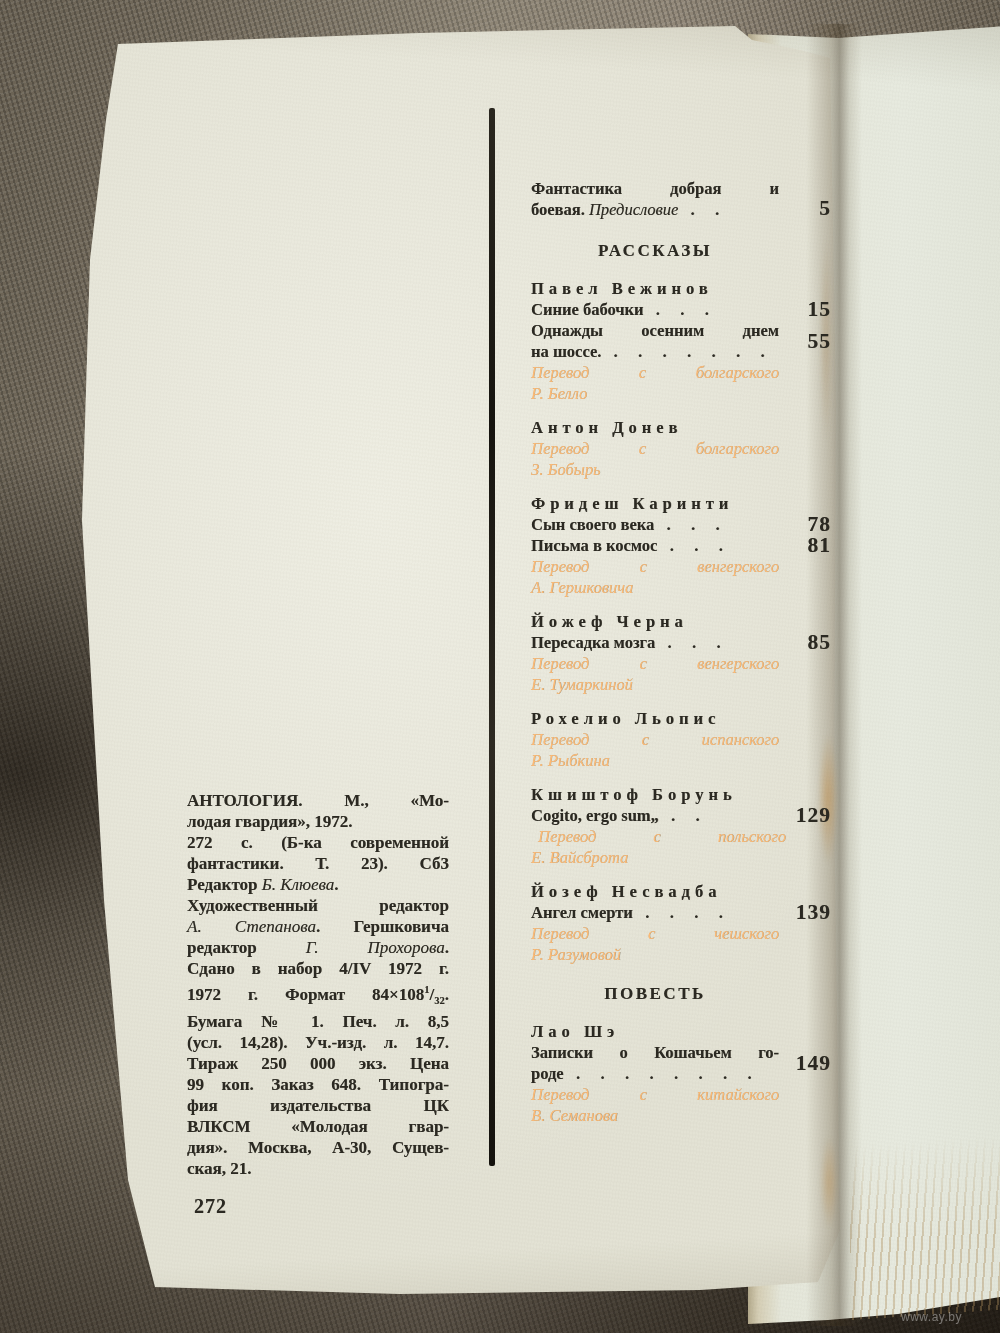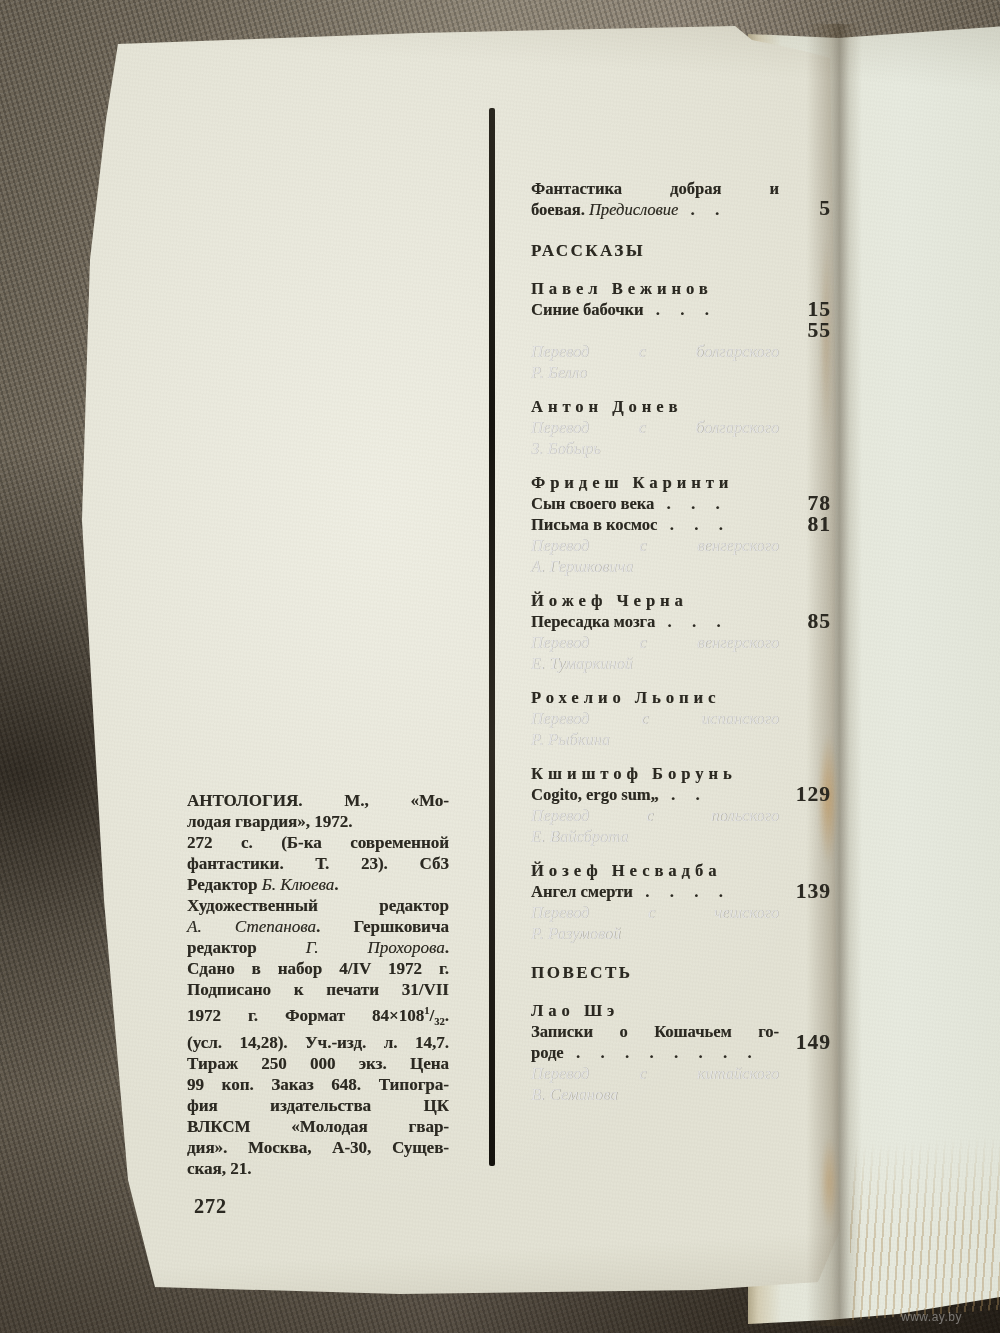--- a/index.html
+++ b/index.html
@@ -68,28 +68,28 @@
   .rule{position:absolute;left:489px;top:108px;width:6px;height:1058px;border-radius:2px;
     background:linear-gradient(180deg,#2a271f,#16140f 30%,#2e2a22 60%,#14120d);}
 
   .toc-title{position:absolute;left:532px;top:106px;
     font-weight:700;font-size:26px;line-height:32px;letter-spacing:8px;white-space:nowrap;}
 
   .toc{position:absolute;left:531px;top:178px;width:300px;
     font-weight:700;font-size:16.5px;line-height:21px;}
   .toc-block{margin-bottom:13px;}
   .toc-block.pref{margin-bottom:20px;}
-  .toc-heading{width:248px;letter-spacing:2.5px;font-size:17px;
+  .toc-heading{width:248px;text-align:center;letter-spacing:2.5px;font-size:17px;
     margin:18px 0 17px;}
   .toc-item{display:flex;align-items:flex-end;}
   .itlines{width:248px;}
   .tl{min-height:21px;}
   .just{text-align:justify;text-align-last:justify;}
   .toc-author{letter-spacing:5px;white-space:nowrap;}
-  .toc-transl{font-style:italic;font-weight:400;color:#e5e5e5;}
+  .toc-transl{font-style:italic;font-weight:400;color:#fdba74;}
   .pg{flex:1;text-align:right;font-size:21.5px;letter-spacing:1px;align-self:center;}
   .pg.vend{align-self:flex-end;line-height:24px;}
   .dots{letter-spacing:2px;}
   .it{font-style:italic;font-weight:400;}
 
   .imprint{position:absolute;left:187px;top:790px;width:262px;
     font-weight:700;font-size:17px;line-height:21px;}
   .im-line{min-height:21px;}
   .imprint sup,.imprint sub{font-size:.62em;}
 
@@ -132,20 +132,24 @@
       <div class="toc-heading">РАССКАЗЫ</div>
       <div class="toc-block">
         <div class="toc-author tl">Павел Вежинов</div>
         <div class="toc-item">
           <div class="itlines">
             <div class="tl"><span>Синие бабочки</span><span class="dots">&nbsp;&nbsp;.&nbsp;&nbsp;&nbsp;.&nbsp;&nbsp;&nbsp;.</span></div>
           </div>
           <div class="pg">15</div>
         </div>
         <div class="toc-item">
+          <div class="itlines">
+            <div class="tl just"><span>Однажды осенним днем</span></div>
+            <div class="tl"><span>на шоссе.</span><span class="dots">&nbsp;&nbsp;.&nbsp;&nbsp;&nbsp;.&nbsp;&nbsp;&nbsp;.&nbsp;&nbsp;&nbsp;.&nbsp;&nbsp;&nbsp;.&nbsp;&nbsp;&nbsp;.&nbsp;&nbsp;&nbsp;.</span></div>
+          </div>
           <div class="pg">55</div>
         </div>
         <div class="toc-transl">
           <div class="tl just" style="width: 248px;">Перевод с болгарского</div>
           <div class="tl" style="width: 248px;">Р. Белло</div>
         </div>
       </div>
       <div class="toc-block">
         <div class="toc-author tl">Антон Донев</div>
         <div class="toc-transl">
@@ -194,21 +198,21 @@
       </div>
       <div class="toc-block">
         <div class="toc-author tl">Кшиштоф Борунь</div>
         <div class="toc-item">
           <div class="itlines">
             <div class="tl"><span>Cogito, ergo sum„</span><span class="dots">&nbsp;&nbsp;.&nbsp;&nbsp;&nbsp;.</span></div>
           </div>
           <div class="pg">129</div>
         </div>
         <div class="toc-transl">
-          <div class="tl just" style="width: 248px;">Перевод с польского</div>
+          <div class="tl just" style="width: 248px; margin-left: 7px;">Перевод с польского</div>
           <div class="tl" style="width: 248px;">Е. Вайсброта</div>
         </div>
       </div>
       <div class="toc-block">
         <div class="toc-author tl">Йозеф Несвадба</div>
         <div class="toc-item">
           <div class="itlines">
             <div class="tl"><span>Ангел смерти</span><span class="dots">&nbsp;&nbsp;.&nbsp;&nbsp;&nbsp;.&nbsp;&nbsp;&nbsp;.&nbsp;&nbsp;&nbsp;.</span></div>
           </div>
           <div class="pg">139</div>
@@ -238,22 +242,22 @@
   <div class="imprint ink" id="imprint">
       <div class="im-line just"><span>АНТОЛОГИЯ. М., «Мо-</span></div>
       <div class="im-line"><span>лодая гвардия», 1972.</span></div>
       <div class="im-line just"><span>272 с. (Б-ка современной</span></div>
       <div class="im-line just"><span>фантастики. Т. 23). Сб3</span></div>
       <div class="im-line"><span>Редактор </span><span class="it">Б. Клюева</span><span>.</span></div>
       <div class="im-line just"><span>Художественный редактор</span></div>
       <div class="im-line just"><span class="it">А. Степанова</span><span>. Гершковича</span></div>
       <div class="im-line just"><span>редактор </span><span class="it">Г. Прохорова</span><span>.</span></div>
       <div class="im-line just"><span>Сдано в набор 4/IV 1972 г.</span></div>
-      <div class="im-line just"><span>Подписано к печати 31/VII</span></div>
       <div class="im-line just"><span>1972 г. Формат 84×108</span><sup>1</sup><span>/</span><sub>32</sub><span>.</span></div>
+      <div class="im-line just"><span>Бумага № 1. Печ. л. 8,5</span></div>
       <div class="im-line just"><span>(усл. 14,28). Уч.-изд. л. 14,7.</span></div>
       <div class="im-line just"><span>Тираж 250 000 экз. Цена</span></div>
       <div class="im-line just"><span>99 коп. Заказ 648. Типогра-</span></div>
       <div class="im-line just"><span>фия издательства ЦК</span></div>
       <div class="im-line just"><span>ВЛКСМ «Молодая гвар-</span></div>
       <div class="im-line just"><span>дия». Москва, А-30, Сущев-</span></div>
       <div class="im-line"><span>ская, 21.</span></div>
     </div>
 
   <div class="folio ink">272</div>

